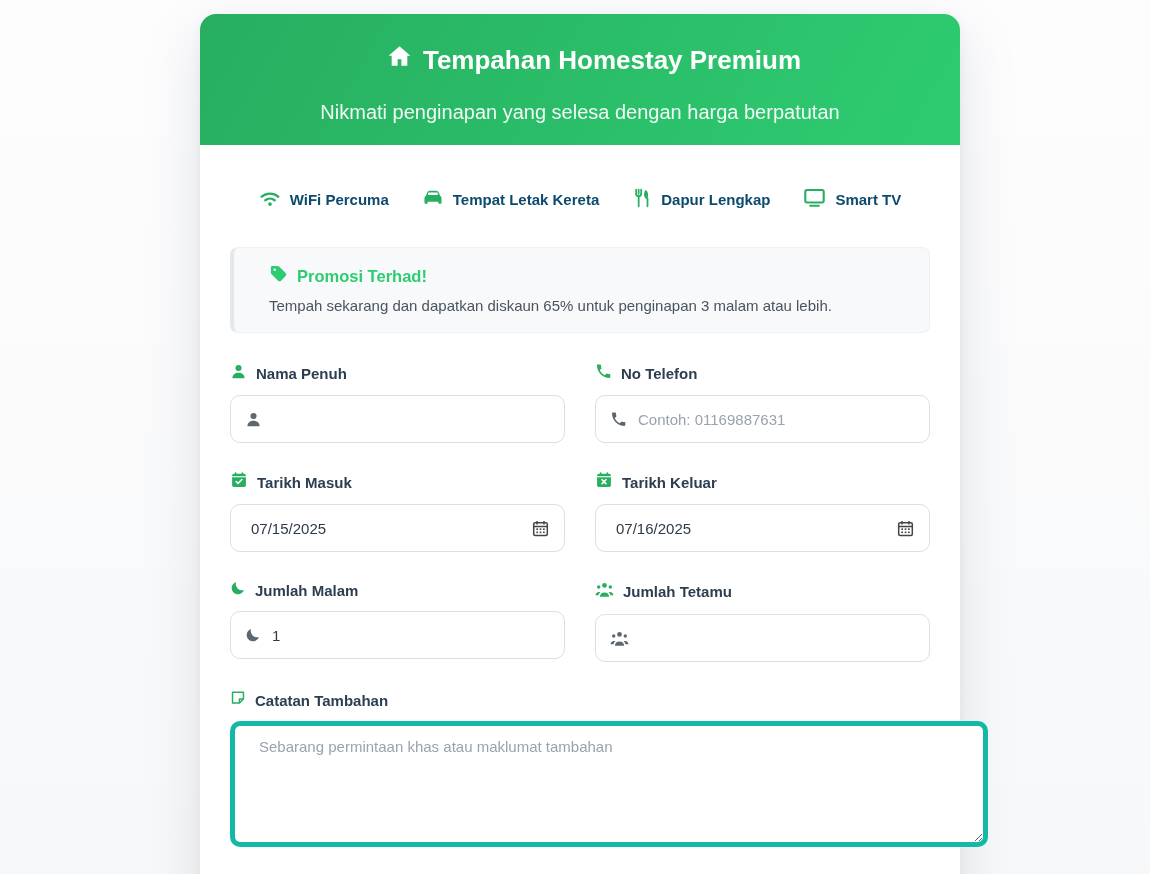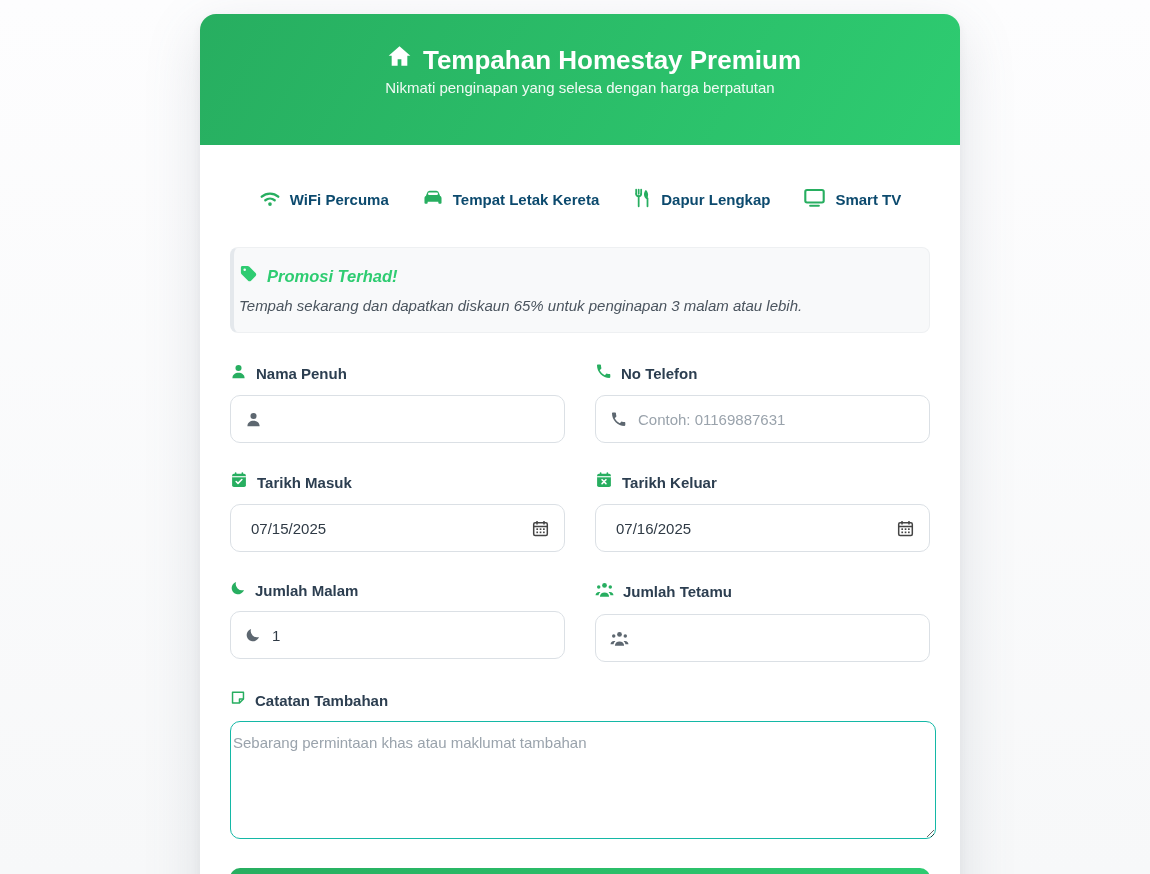--- a/index.html
+++ b/index.html
@@ -23,41 +23,40 @@
     border-radius: 16px 16px 0 0;
     text-align: center;
     padding-top: 30px;
     color: #fff;
   }
   .title-row {
     display: flex; align-items: center; justify-content: center; gap: 11px;
     font-size: 26px; font-weight: 700; line-height: 32px; padding-left: 28px;
   }
   .subtitle {
-    margin-top: 3px;
-    font-size: 15px;
+    margin-top: 25px;
+    font-size: 20px;
     color: rgba(255,255,255,.93);
   }
   .card-body { padding: 26px 30px 40px; }
 
   .amenities {
     margin-top: 16px;
     display: flex; justify-content: center; align-items: center; gap: 33px;
     height: 24px;
   }
   .amenity { display: flex; align-items: center; gap: 9px; font-size: 15px; font-weight: 700; color: #0c4a6e; }
 
   .promo {
     margin-top: 36px;
     background: #f8f9fa;
     border: 1px solid #eef0f2;
     border-left: 4px solid #e4e8ec;
     border-radius: 8px;
-    padding: 16px 5px;
-    font-style: italic;
+    padding: 16px 35px;
   }
   .promo-title { display: flex; align-items: center; gap: 9px; color: #2ecc71; font-weight: 700; font-size: 16.5px; line-height: 21px; }
   .promo-text { margin-top: 8px; font-size: 15px; color: #4a545e; line-height: 20px; }
 
   .form-grid {
     margin-top: 30px;
     display: grid;
     grid-template-columns: 1fr 1fr;
     column-gap: 30px;
     row-gap: 28px;
@@ -86,22 +85,22 @@
   .input-box input::placeholder, textarea::placeholder { color: #9aa3ac; opacity: 1; }
   .date-box { justify-content: space-between; }
   .date-value { font-size: 15px; color: #2f3a45; padding-left: 6px; }
   .date-picker-icon { display: flex; cursor: pointer; }
 
   textarea.notes {
     display: block;
     box-sizing: content-box;
     width: 100%;
     height: 92px;
-    padding: 12px 2px;
-    border: 1px solid #14b8a6;
+    padding: 12px 24px;
+    border: 5px solid #14b8a6;
     border-radius: 10px;
     resize: both;
     font-family: "Liberation Sans", sans-serif;
     font-size: 15px; color: #2f3a45;
     outline: none;
   }
 
   .submit-btn {
     margin-top: 29px;
     width: 100%;

